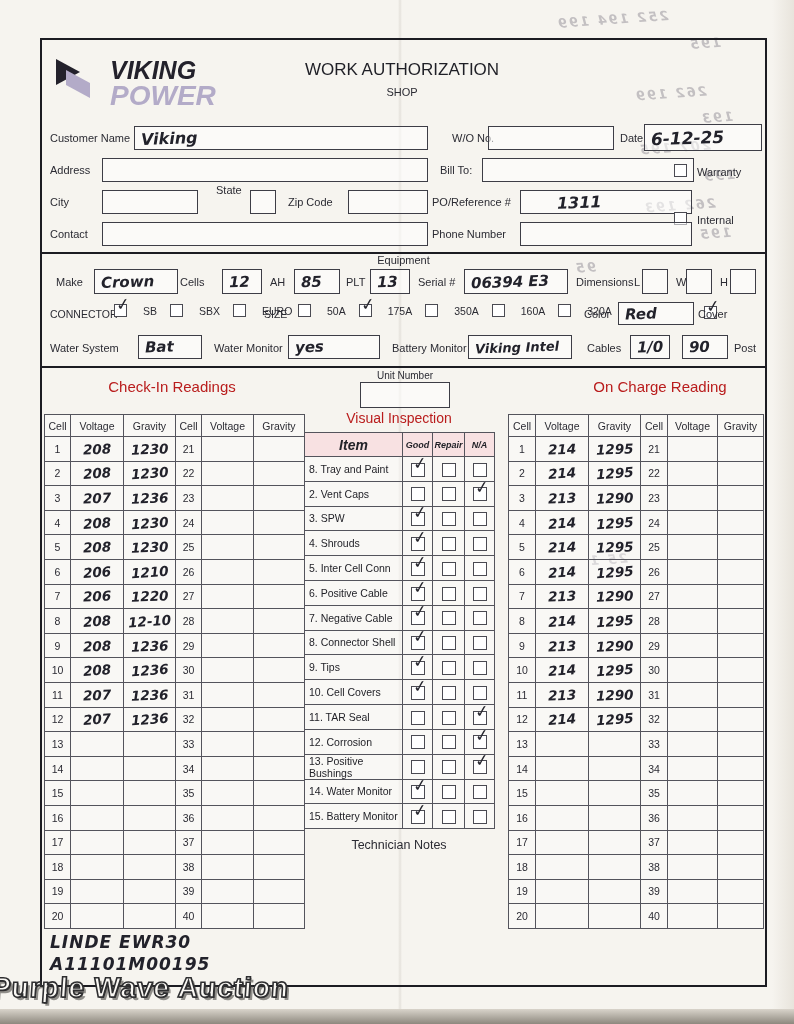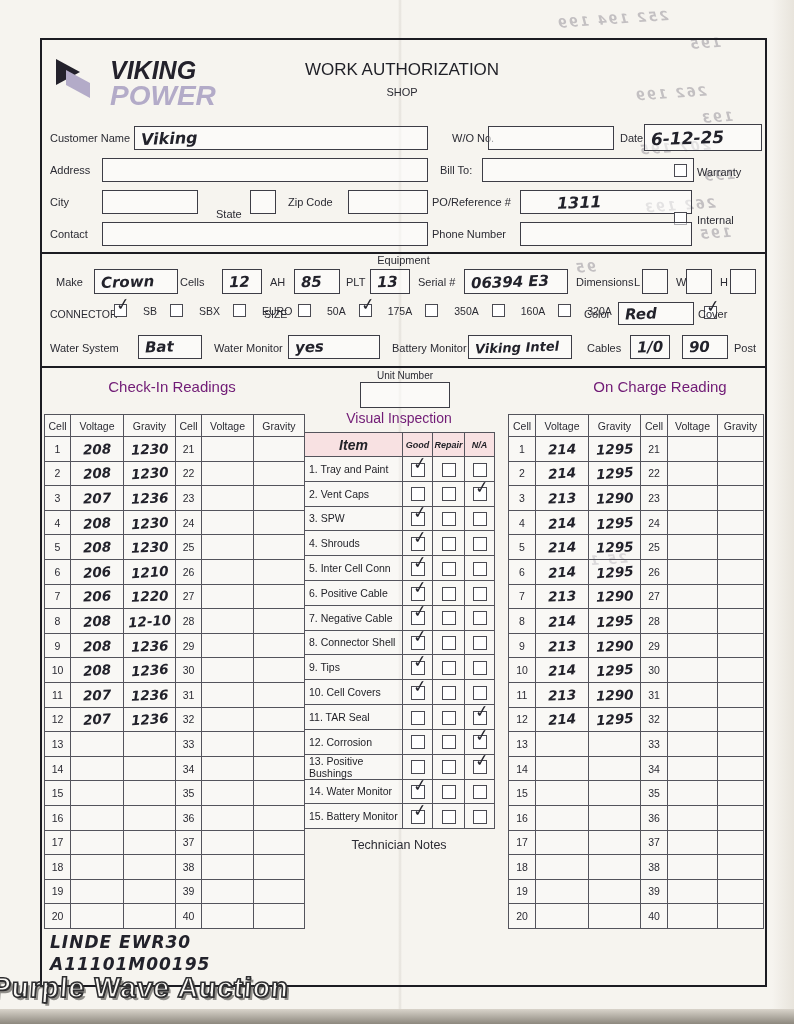--- a/index.html
+++ b/index.html
@@ -32,21 +32,21 @@
   .wa-title{position:absolute;left:210px;width:300px;top:20px;text-align:center;font-size:17px;color:#1f1f26;}
   .wa-sub{position:absolute;left:210px;width:300px;top:46px;text-align:center;font-size:11px;color:#2b2b33;}
   
   .sec-line{position:absolute;left:0;width:723px;border-top:2px solid #1c1c22;}
   .sec-label{position:absolute;width:723px;text-align:center;font-size:11px;color:#2b2b33;}
   
   .optrow{position:absolute;display:flex;align-items:center;}
   .opt{display:flex;align-items:center;margin-right:13px;}
   .optlabel{font-size:10.5px;margin-left:16px;color:#2b2b33;}
   
-  .tbl-title{position:absolute;text-align:center;font-size:15px;color:#701a75;}
+  .tbl-title{position:absolute;text-align:center;font-size:15px;color:#b91c1c;}
   
   .rtable{position:absolute;border-collapse:collapse;table-layout:fixed;background:rgba(255,255,255,.4);}
   .rtable td{border:1px solid #54545c;font-size:10.5px;text-align:center;padding:0;color:#2b2b33;}
   .rtable thead tr{height:22px;}
   .rtable tbody tr{height:24.6px;}
   .rtable .hw{font-size:13.5px;display:inline-block;}
   .rtable tbody tr:nth-child(even) .hw{transform:rotate(-4deg);}
   
   .itable{position:absolute;border-collapse:collapse;table-layout:fixed;background:rgba(255,255,255,.4);}
   .itable td{border:1px solid #54545c;padding:0;color:#232329;}
@@ -121,21 +121,21 @@
   <div class="box" style="left:440px;top:118px;width:212px;height:24px;">
     <span class="hw"></span>
   </div>
   <span class="cb" style="position:absolute;left:632px;top:124px;"></span>
   <div class="lbl" style="left:655px;top:126px;">Warranty</div>
 
   <div class="lbl" style="left:8px;top:156px;">City</div>
   <div class="box" style="left:60px;top:150px;width:96px;height:24px;">
     <span class="hw"></span>
   </div>
-  <div class="lbl" style="left:174px;top:168px;">State</div>
+  <div class="lbl" style="left:174px;top:144px;">State</div>
   <div class="box" style="left:208px;top:150px;width:26px;height:24px;">
     <span class="hw"></span>
   </div>
   <div class="lbl" style="left:246px;top:156px;">Zip Code</div>
   <div class="box" style="left:306px;top:150px;width:80px;height:24px;">
     <span class="hw"></span>
   </div>
   <div class="lbl" style="left:390px;top:156px;">PO/Reference #</div>
   <div class="box" style="left:478px;top:150px;width:172px;height:24px;">
     <span class="hw" style="font-size:16px;margin-left:30px;">1311</span>
@@ -458,21 +458,21 @@
     <thead>
         <tr>
       <td>Item</td>
       <td>Good</td>
       <td>Repair</td>
       <td>N/A</td>
     </tr>
       </thead>
     <tbody>
         <tr>
-          <td class="item">1. Tray and Paint</td>
+          <td class="item">8. Tray and Paint</td>
           <td class="cbcell"><span class="cb"><span class="mark">✓</span></span></td>
           <td class="cbcell"><span class="cb"></span></td>
           <td class="cbcell"><span class="cb"></span></td>
         </tr>
         <tr>
           <td class="item">2. Vent Caps</td>
           <td class="cbcell"><span class="cb"></span></td>
           <td class="cbcell"><span class="cb"></span></td>
           <td class="cbcell"><span class="cb"><span class="mark">✓</span></span></td>
         </tr>

